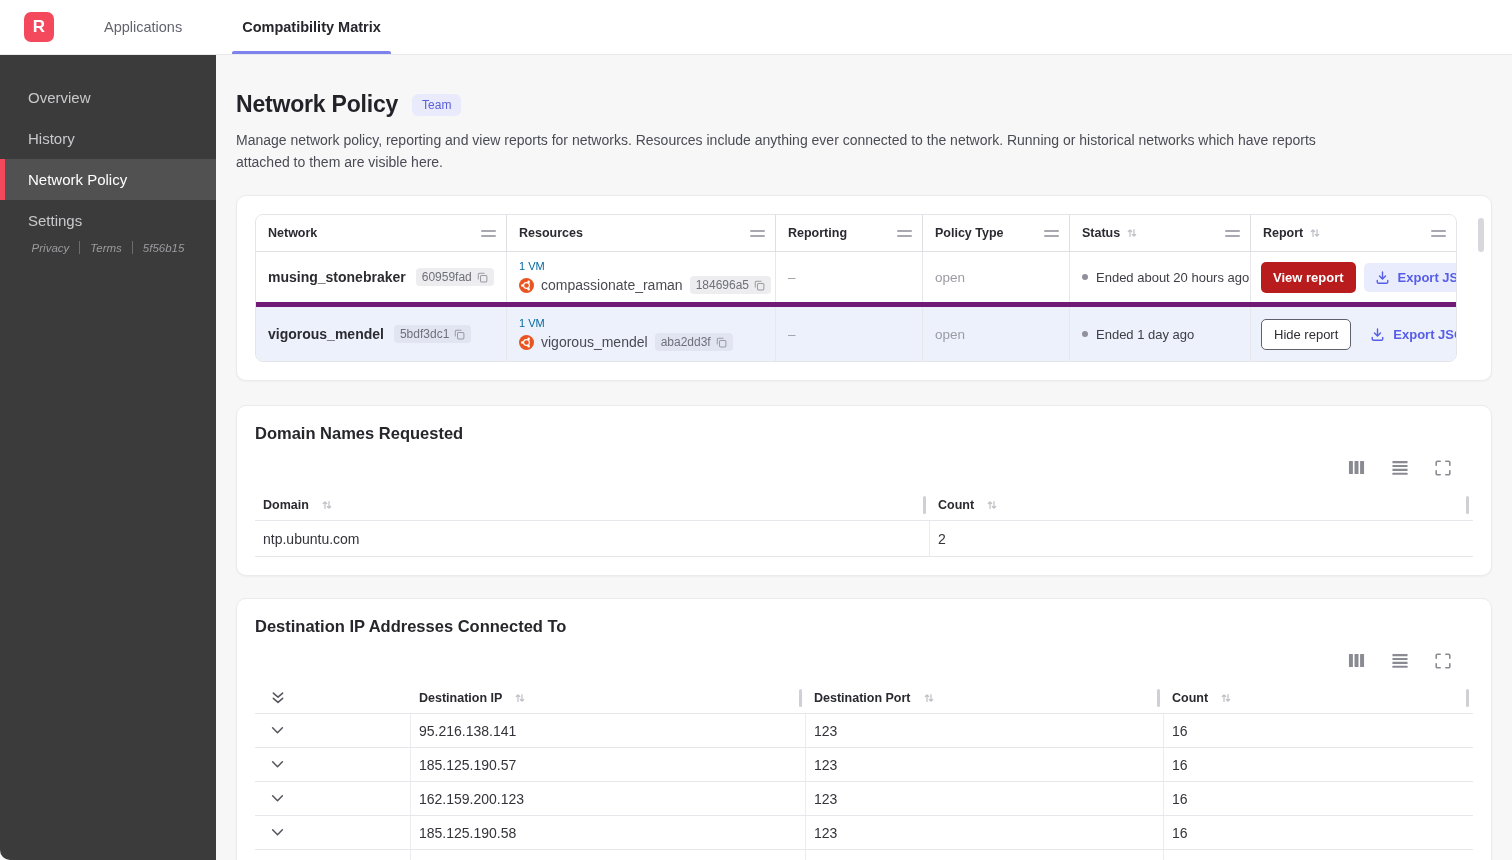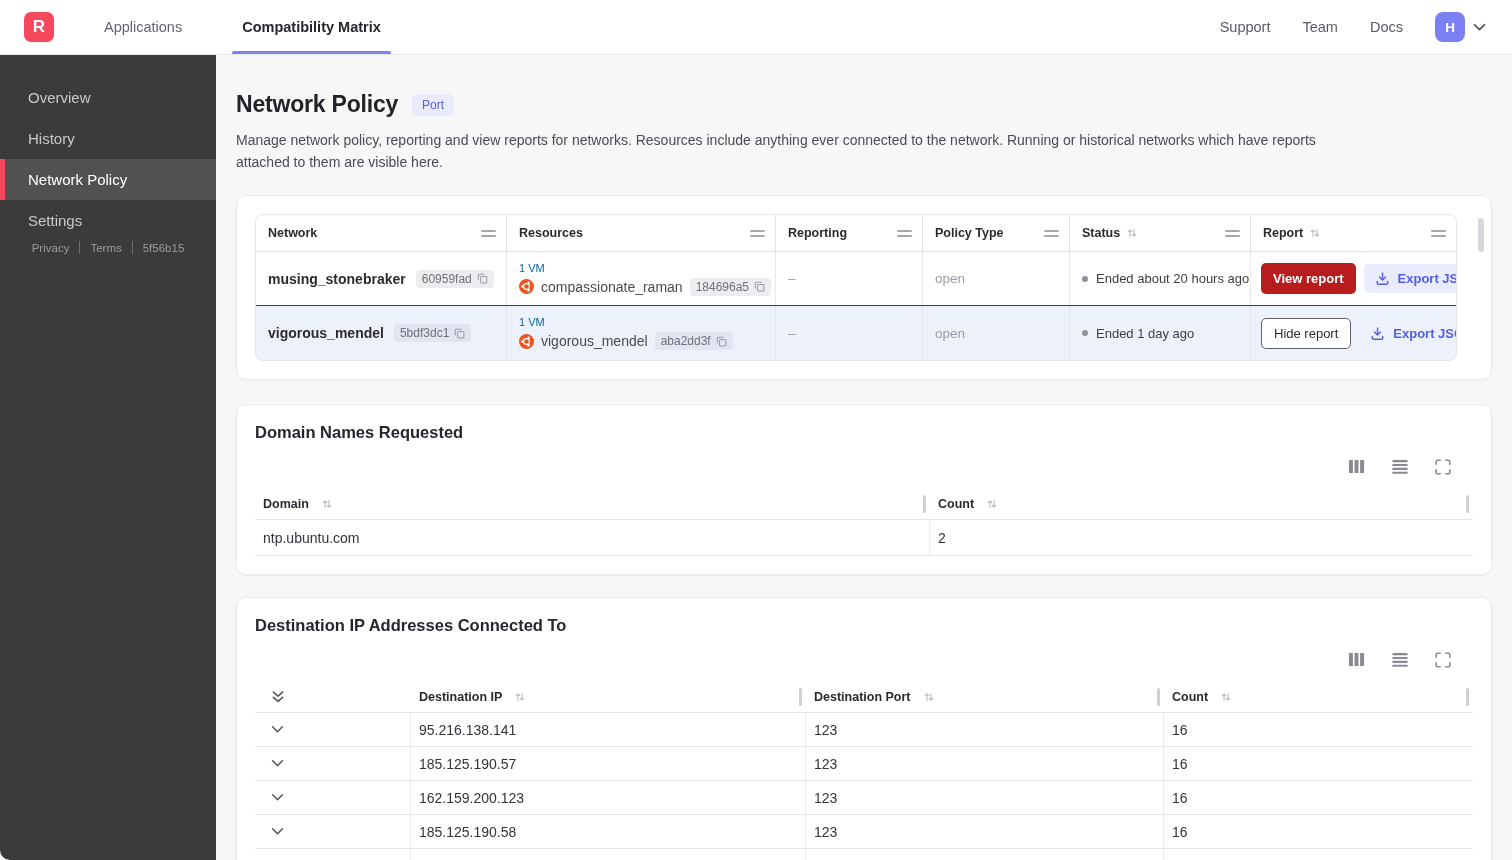--- a/index.html
+++ b/index.html
@@ -28,21 +28,21 @@
   .body { flex:1; display:flex; min-height:0; }
   .sidebar { width:216px; flex:0 0 216px; background:#3b3b3b; display:flex;
     flex-direction:column; justify-content:flex-start; border-bottom-left-radius:10px; }
   .side-items { padding-top:22px; }
   .side-item { height:41px; display:flex; align-items:center; padding-left:28px;
     color:#c9c9cc; font-size:15px; cursor:pointer; }
   .side-item.active { background:#515151; color:#fff; border-left:5px solid #f4485c; padding-left:23px; }
   .side-footer { display:flex; align-items:center; justify-content:center; gap:10px;
     margin-bottom:10px; font-size:11.5px; color:#9c9ca0; }
   .side-sep { width:1px; height:13px; background:#6b6b70; }
-  .side-footer span { cursor:default; }
+  .side-footer span { cursor:default;font-style:italic; }
   .side-footer .flink { cursor:pointer; }
 
   .main { flex:1; min-width:0; padding:0 20px; overflow:hidden; }
 
   .page-head { margin-top:36px; display:flex; align-items:center; gap:14px; }
   .page-head h1 { margin:0; font-size:23px; color:#222228; letter-spacing:-0.2px; }
   .beta { background:#e9eafc; color:#5b60d8; font-size:12px; padding:4px 10px; border-radius:6px; }
   .desc { margin-top:12px; font-size:14px; line-height:1.55; color:#4b4b55; max-width:1105px; }
 
   .card { background:#fff; border:1px solid #ebebee; border-radius:10px;
@@ -55,21 +55,21 @@
   .nt-wrap { border:1px solid #e4e4e9; border-radius:8px; overflow:hidden; margin-right:16px; }
   .nt-row { display:grid; grid-template-columns:251px 269px 147px 147px 181px 1fr; }
   .nth { display:flex; align-items:center; gap:6px; height:36px; padding:0 10px 0 12px;
     border-right:1px solid #dedee3; font-size:12.5px; font-weight:700; color:#2a2a31; }
   .nth:last-child { border-right:none; }
   .nt-head { border-bottom:1px solid #dfdfe4; background:#fff; }
   .spacer { flex:1; }
   .drag { width:15px; display:flex; flex-direction:column; gap:3px; cursor:col-resize; }
   .drag i { display:block; height:2px; background:#a8a8b0; border-radius:1px; }
   .sort { flex:0 0 auto; }
-  .nt-body-row { min-height:54px; border-bottom:1px solid #701a75; }
+  .nt-body-row { min-height:54px; border-bottom:5px solid #701a75; }
   .nt-body-row:last-child { border-bottom:none; }
   .nt-body-row.hl { background:#edf1fb; }
   .ntc { display:flex; align-items:center; border-right:1px solid #e8e8ec; padding:0 12px; min-width:0; }
   .ntc:last-child { border-right:none; }
   .net-name { font-size:14px; font-weight:700; color:#2b2b31; margin-right:10px; white-space:nowrap; }
   .pill { display:inline-flex; align-items:center; gap:5px; background:#ededf0; color:#70707a;
     font-size:12px; padding:2px 6px; border-radius:4px; white-space:nowrap; cursor:default; }
   .hl .pill { background:#e1e5f2; }
   .res-cell { flex-direction:column; align-items:flex-start; justify-content:center; gap:4px; padding:8px 12px; }
   .vm-count { font-size:11px; font-weight:400; color:#0369a1; }
@@ -114,33 +114,20 @@
 <body>
 
 <div class="app">
 
   <div class="navbar">
     <div class="nav-left">
       <div class="logo">R</div>
       <div class="nav-tab">Applications</div>
       <div class="nav-tab active">Compatibility Matrix</div>
     </div>
-    <div class="nav-right">
-      <div class="nav-link">Support</div>
-      <div class="nav-link">Team</div>
-      <div class="nav-link">Docs</div>
-      <div class="avatar-wrap">
-        <div class="avatar">H</div>
-        <span>
-          <svg width="13" height="9" viewBox="0 0 12 8" fill="none" stroke="#55555e" stroke-width="1.6" stroke-linecap="round" stroke-linejoin="round">
-              <path d="M1.5 1.5 6 6l4.5-4.5"></path>
-            </svg>
-        </span>
-      </div>
-    </div>
   </div>
 
   <div class="body">
 
     <div class="sidebar">
       <div class="side-items">
         <div class="side-item">Overview</div>
         <div class="side-item">History</div>
         <div class="side-item active">Network Policy</div>
         <div class="side-item">Settings</div>
@@ -151,21 +138,21 @@
         <span class="flink">Terms</span>
         <span class="side-sep"></span>
         <span>5f56b15</span>
       </div>
     </div>
 
     <div class="main">
 
       <div class="page-head">
         <h1>Network Policy</h1>
-        <span class="beta">Port</span>
+        <span class="beta">Team</span>
       </div>
       <div class="desc">Manage network policy, reporting and view reports for networks. Resources include anything ever connected to the network. Running or historical networks which have reports attached to them are visible here.</div>
 
       <div class="card card1">
         <div class="nt-wrap">
           <div class="nt-row nt-head">
             <div class="nth">
               <span>Network</span>
               <span class="spacer"></span>
               <span class="drag">

